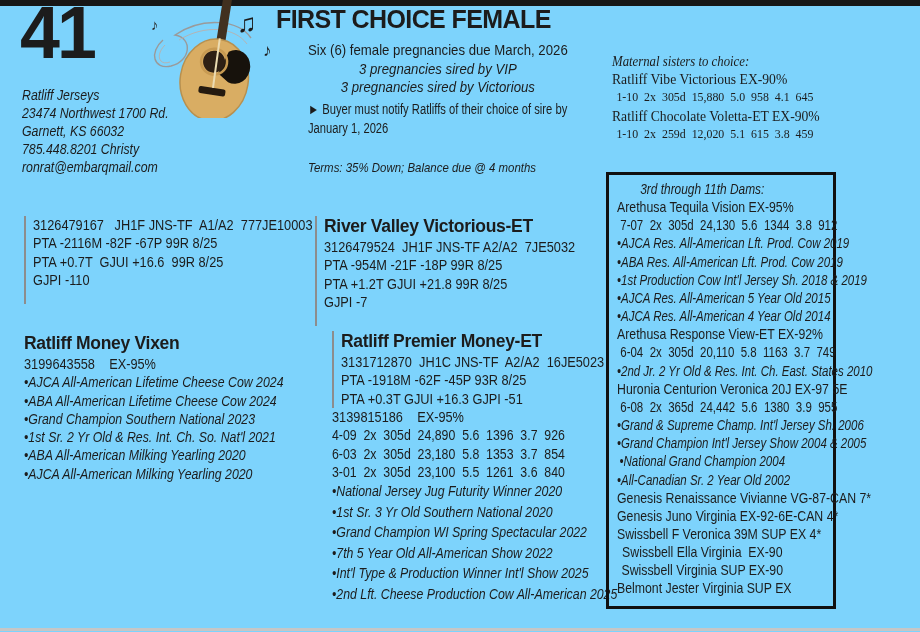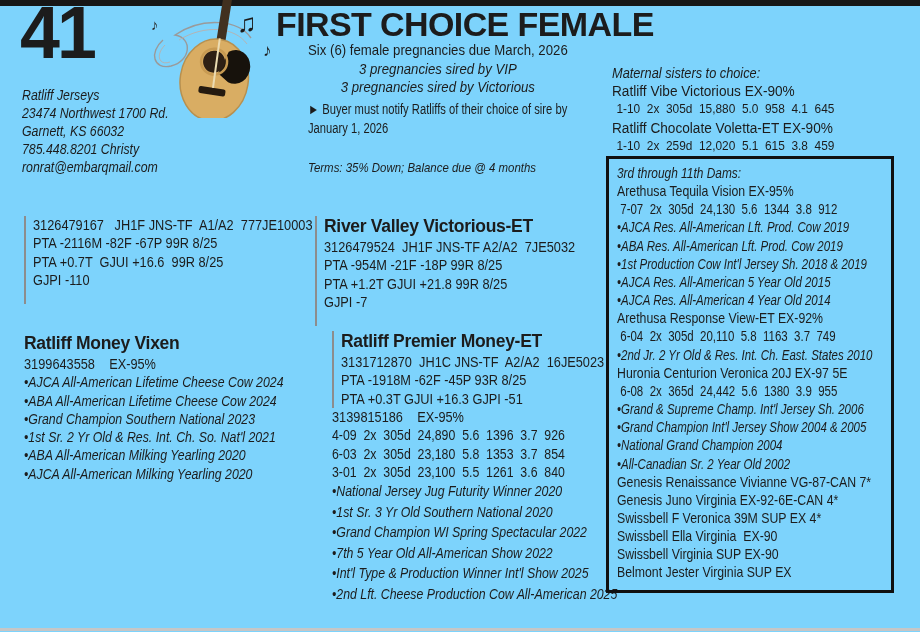--- a/index.html
+++ b/index.html
@@ -5,35 +5,35 @@
   * { margin:0; padding:0; box-sizing:border-box; }
   html,body { background:#ffffff; }
   body { font-family:"Liberation Sans", sans-serif; color:#1c1c1c; }
   .page { position:relative; width:920px; height:632px; background:#7dd3fc; overflow:hidden; }
   .abs { position:absolute; }
 
   .topbar { left:0; top:0; width:920px; height:6px; background:#171717; }
   .botline { left:0; top:628px; width:920px; height:3px; background:#c6c6c6; }
 
   .lot-number { left:20px; top:-6px; font-size:74px; font-weight:bold; letter-spacing:-3px; line-height:1.05; transform:scaleX(0.97); transform-origin:0 0; }
-  .page-title { left:276px; top:5px; font-size:34px; font-weight:bold; letter-spacing:-0.6px; white-space:nowrap;text-align:right; }
+  .page-title { left:276px; top:5px; font-size:25px; font-weight:bold; letter-spacing:-0.6px; white-space:nowrap;text-align:right; }
 
   .guitar-art { left:145px; top:0px; width:140px; height:118px; }
 
   .ln { white-space:pre; transform:scaleX(0.88); transform-origin:0 0; }
   .it { font-style:italic; }
 
   .consignor { left:22px; top:86px; font-size:14px; font-style:italic; line-height:18px; }
 
   .offering { left:308px; top:41px; font-size:15px; line-height:18.5px;text-align:center; }
   .notice { left:308px; top:100px; font-size:14px; line-height:19px; }
   .notice .ln { transform:scaleX(0.80); }
   .terms { left:308px; top:160px; font-size:13px; }
 
-  .maternal { left:612px; top:64px; line-height:18.2px; }
+  .maternal { left:612px; top:52px; line-height:18.2px;font-family:Liberation Serif, serif; }
   .maternal .mh { font-size:14.5px; }
   .maternal .mn { font-size:15.5px; }
   .maternal .mr { font-size:13.5px; padding-left:5px; }
 
   .bold-name { font-weight:bold; font-size:17.5px; letter-spacing:-0.3px; line-height:20px; white-space:nowrap; margin-bottom:2px; }
   .ped-block { border-left:2px solid #8d8d8d; padding-left:7px; }
   .plines { font-size:14.5px; line-height:18.4px; }
 
   .sire1 { left:24px; top:216px; padding-bottom:14px; }
   .sire2 { left:315px; top:216px; padding-bottom:14px; }
@@ -41,21 +41,21 @@
   .dam1 { left:24px; top:333px; }
   .idln { font-size:14.5px; line-height:18.2px; }
   .recl { font-size:14px; line-height:18.2px; }
   .bullet { font-size:14px; font-style:italic; }
   .honors { line-height:18.3px; }
 
   .col2 { left:332px; top:331px; }
   .col2 .plines { line-height:18.4px; }
   .honors2 { line-height:20.6px; }
 
-  .pedbox { left:606px; top:156px; width:288px; height:437px; border:3px solid #101010; padding:5px 8px; line-height:18.15px; }
+  .pedbox { left:606px; top:172px; width:230px; height:437px; border:3px solid #101010; padding:5px 8px; line-height:18.15px;text-align:center; }
   .pedbox .ln { transform:scaleX(0.82); }
   .pedbox .bxh { font-size:14.5px; }
   .pedbox .cow { font-size:15px; }
   .pedbox .rec { font-size:14px; padding-left:4px; }
   .pedbox .bullet { font-size:14px; }
 </style>
 </head>
 <body>
 
 <div class="page">

